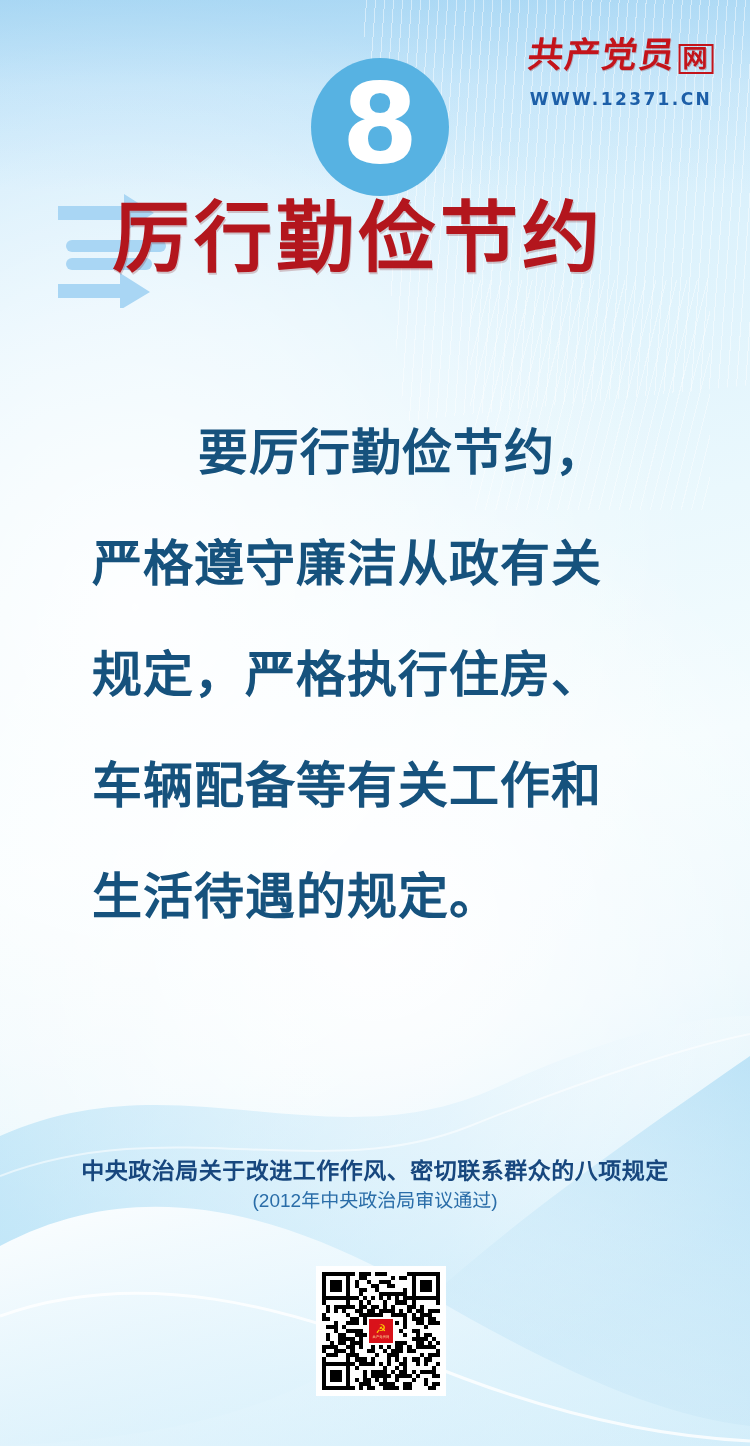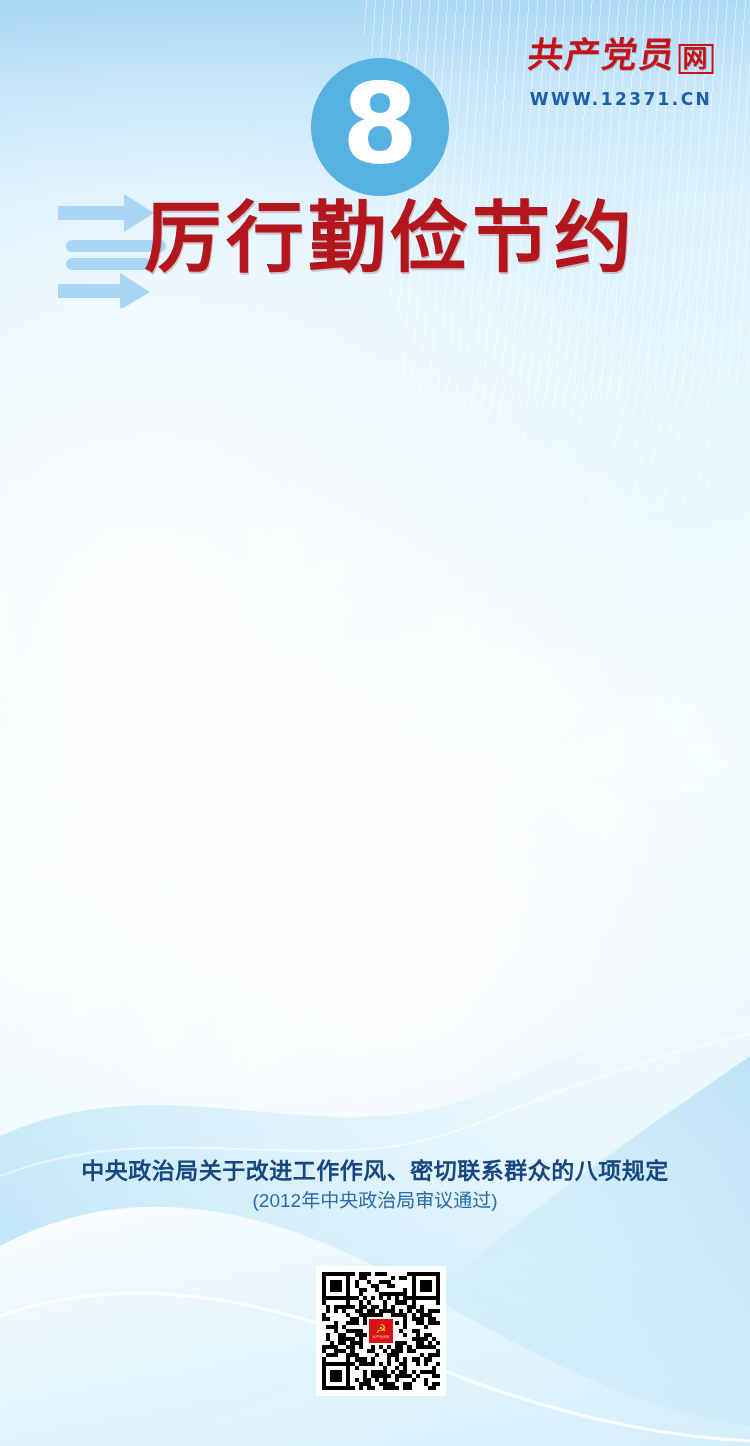--- a/index.html
+++ b/index.html
@@ -66,21 +66,21 @@
   .badge-num{
     color:#ffffff;font-size:110px;font-weight:700;line-height:1;
     font-family:"DejaVu Sans",sans-serif;margin-top:-6px;
   }
 
   
   .arrows{position:absolute;left:58px;top:188px;width:115px;height:120px;}
 
   
   .title{
-    position:absolute;left:144px;top:196px;width:540px;
+    position:absolute;left:112px;top:196px;width:540px;
     font-size:78px;font-weight:700;color:#b3161d;
     letter-spacing:4px;line-height:1.08;white-space:nowrap;
     font-family:"Liberation Sans","DejaVu Sans",sans-serif;
     text-shadow:1px 2px 0 rgba(120,10,14,.22);
   }
 
   
   .body-text{
     position:absolute;left:92px;top:398px;width:570px;
     color:#16527d;font-size:50px;font-weight:700;
@@ -166,20 +166,27 @@
     <g fill="#a9d6f4">
       <path d="M0,18 L66,18 L66,6 L96,25 L66,44 L66,32 L0,32 Z"></path>
       <rect x="8" y="52" width="100" height="12" rx="6"></rect>
       <rect x="8" y="70" width="86" height="12" rx="6"></rect>
       <path d="M0,96 L62,96 L62,85 L92,104 L62,122 L62,110 L0,110 Z"></path>
     </g>
   </svg>
 
   <div class="title">厉行勤俭节约</div>
 
+  <div class="body-text">
+    <span class="line indent">要厉行勤俭节约，</span>
+    <span class="line">严格遵守廉洁从政有关</span>
+    <span class="line">规定，严格执行住房、</span>
+    <span class="line">车辆配备等有关工作和</span>
+    <span class="line">生活待遇的规定。</span>
+  </div>
 
   <div class="footer-title">中央政治局关于改进工作作风、密切联系群众的八项规定</div>
   <div class="footer-sub">(2012年中央政治局审议通过)</div>
 
   <div class="qr-wrap">
     <div class="qr-canvas">
       <svg viewBox="0 0 29 29" width="118" height="118" shape-rendering="crispEdges">
         <rect width="29" height="29" fill="#ffffff"></rect>
         <g fill="#000000" id="qrmods">
             <rect x="0" y="0" width="1" height="1"></rect>

